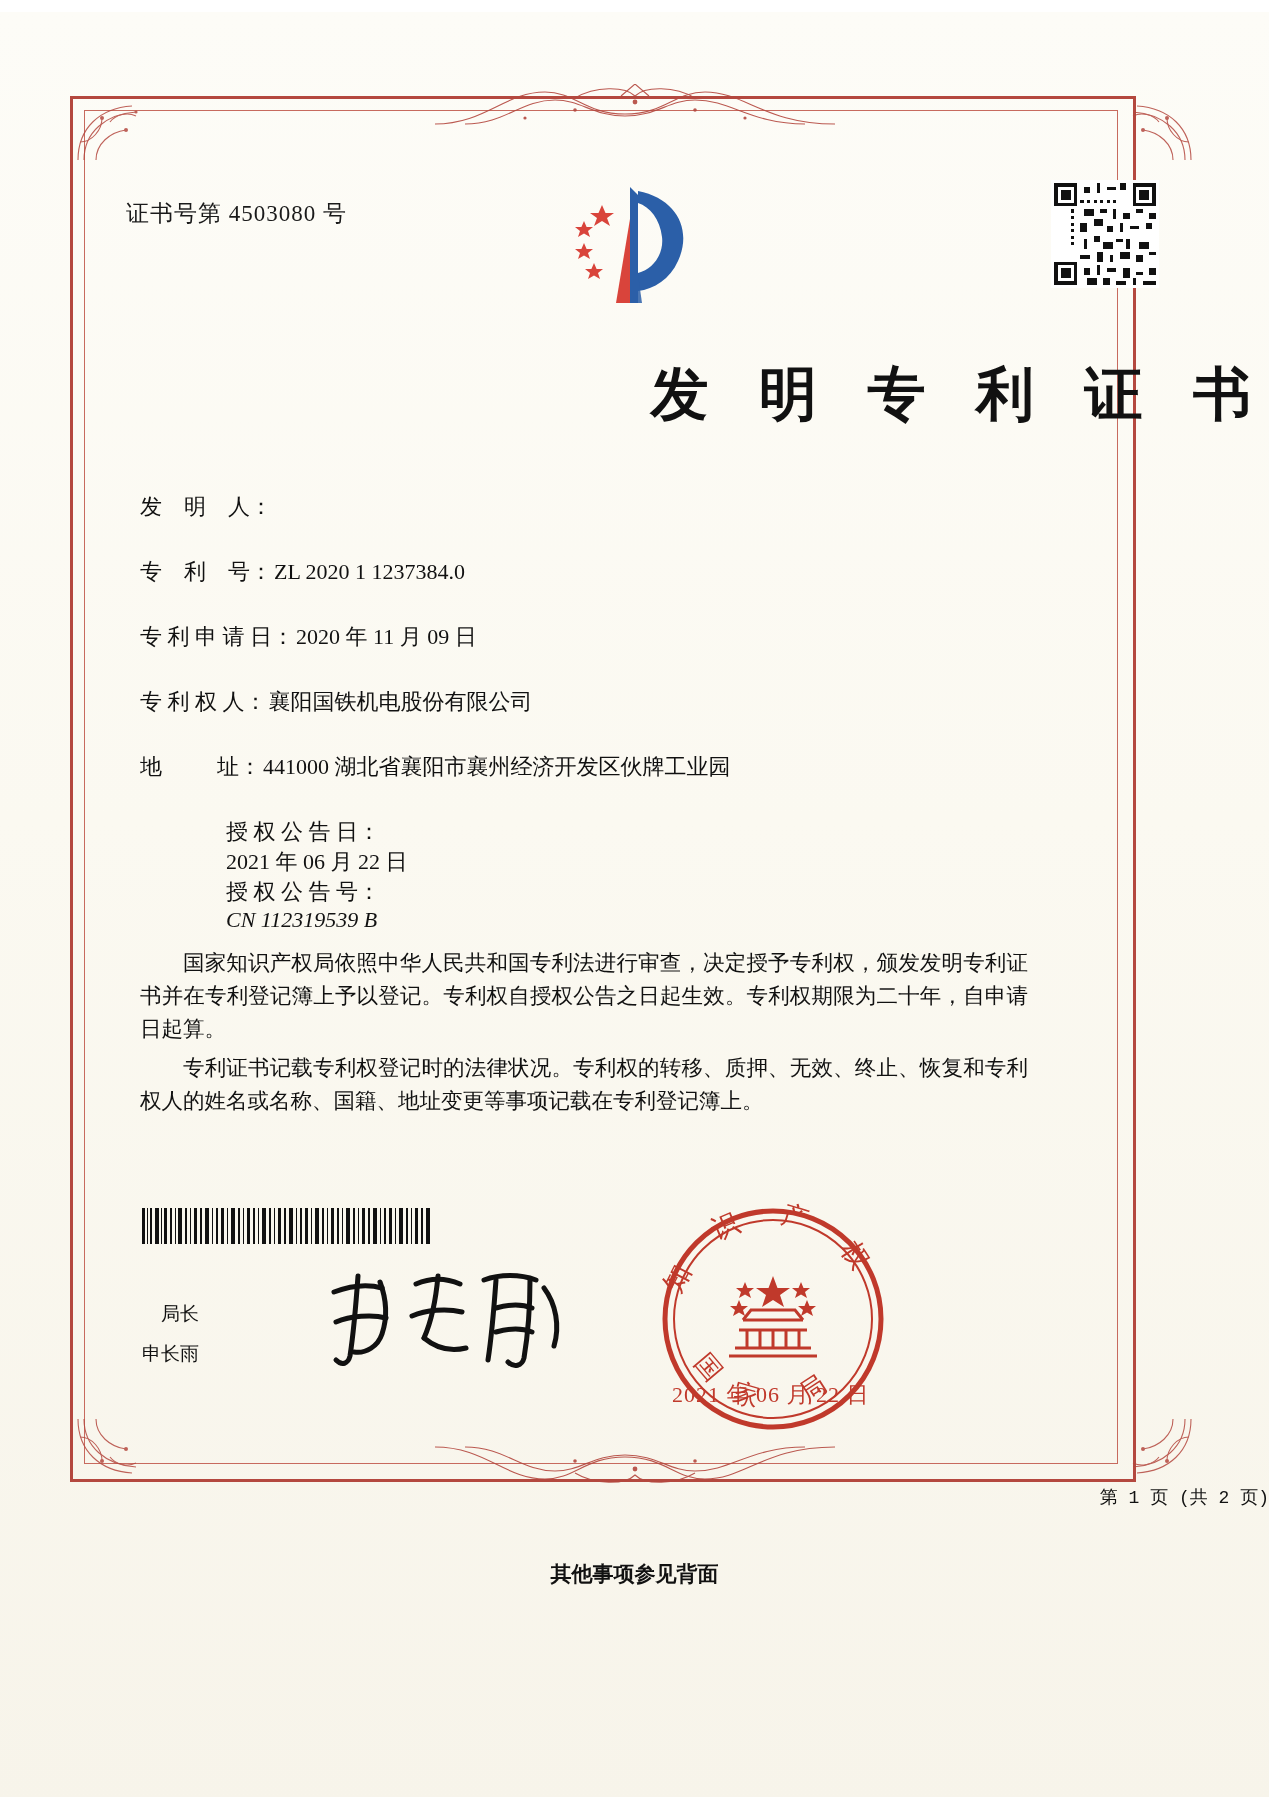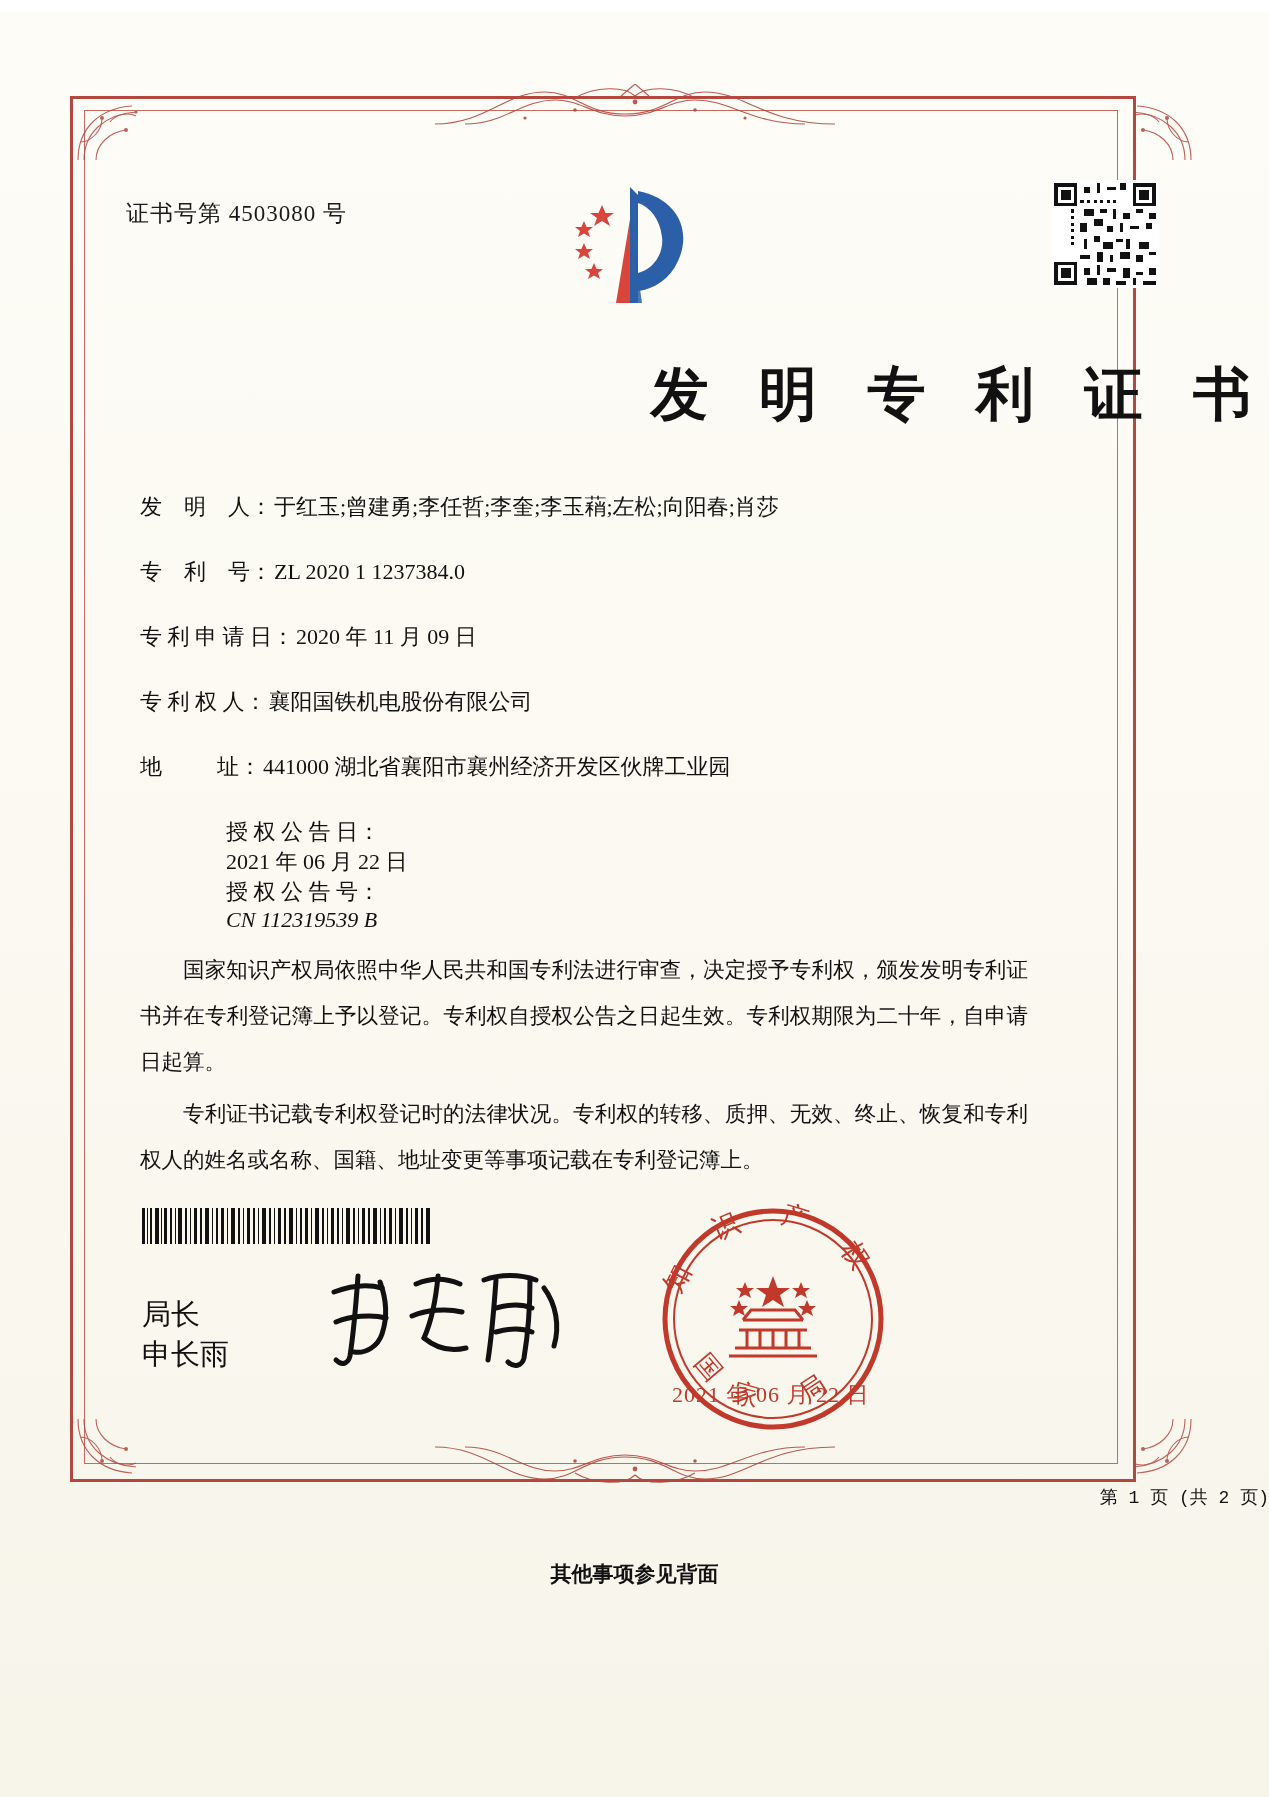--- a/index.html
+++ b/index.html
@@ -85,32 +85,32 @@
   .fvalue{
     margin-left:2px;color:#111;
   }
   .frow.pair{position:relative;flex-direction:column;}
   .frow .second-label{margin-left:86px;white-space:pre;}
   .frow .second-value{margin-left:16px;font-style:italic;}
 
   
   .paras{
     position:absolute;left:140px;top:935px;width:888px;
-    font-size:21.5px;line-height:46px;color:#111;text-align:justify;
+    font-size:21.5px;line-height:33px;color:#111;text-align:justify;
   }
   .paras p{margin:0 0 6px 0;text-indent:2em;}
 
   
   .barcode{
     position:absolute;left:142px;top:1196px;width:288px;height:36px;
   }
   
   .sig-label{
     position:absolute;left:142px;top:1282px;
-    font-size:29px;line-height:40px;color:#111;
+    font-size:19px;line-height:40px;color:#111;text-align:right;
   }
   .handwriting{
     position:absolute;left:320px;top:1252px;width:260px;height:110px;
   }
   
   .seal{
     position:absolute;left:648px;top:1182px;width:250px;height:250px;
   }
   .seal-date{
     position:absolute;left:672px;top:1368px;
@@ -327,21 +327,20 @@
         <rect x="28" y="31" width="4" height="1"></rect>
       </g>
     </svg>
   </div>
 
   <div class="title">发 明 专 利 证 书</div>
 
   <div class="fields">
     <div class="frow">
       <span class="flabel">发    明    人：</span>
-      <span class="fvalue">于红玉;曾建勇;李任哲;李奎;李玉蕱;左松;向阳春;肖莎</span>
     </div>
     <div class="frow">
       <span class="flabel">专    利    号：</span>
       <span class="fvalue">ZL 2020 1 1237384.0</span>
     </div>
     <div class="frow">
       <span class="flabel">专 利 申 请 日：</span>
       <span class="fvalue">2020 年 11 月 09 日</span>
     </div>
     <div class="frow">

